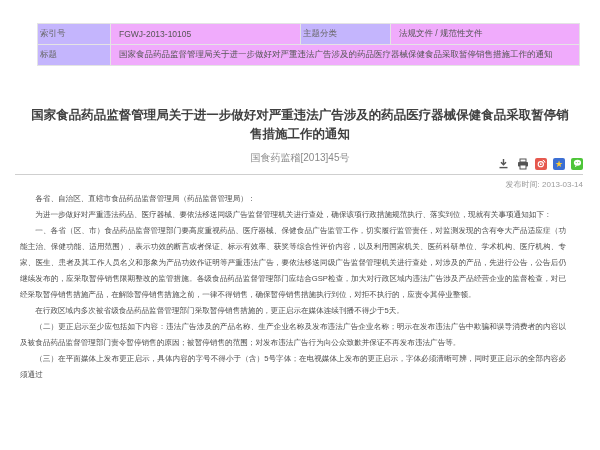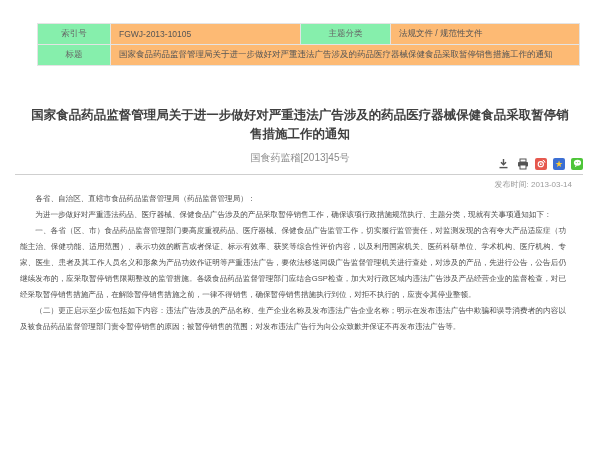--- a/index.html
+++ b/index.html
@@ -10,24 +10,24 @@
     color:#4d4d4d;
   }
   
   .meta-table {
     position:absolute; left:37px; top:23px; width:543px;
     border-collapse:collapse; table-layout:fixed;
     font-size:8.5px; color:#555;
   }
   .meta-table td {
     border:1px solid #e4e4e4; height:21px; padding:2px 8px;
-    background:#fdba74; white-space:nowrap; overflow:hidden;
+    background:#f0abfc; white-space:nowrap; overflow:hidden;
   }
   .meta-table td.lbl {
-    background:#86efac; text-align:center; color:#666; padding:2px 2px;
+    background:#c4b5fd; text-align:left; color:#666; padding:2px 2px;
   }
   
   .doc-title {
     margin:106px 28px 0; padding-top:0;
     text-align:center; font-size:12.5px; line-height:19px;
     font-weight:bold; color:#404040;
   }
   .doc-number {
     margin-top:7px; text-align:center; font-size:10px; color:#8a8a8a;
   }
@@ -40,21 +40,21 @@
   .share-icon {
     width:12px; height:12px; border-radius:2px; display:inline-flex;
     align-items:center; justify-content:center; cursor:pointer;
     font-size:9px; line-height:12px;
   }
   .divider {
     position:absolute; left:15px; right:17px; top:174px;
     border-top:1px solid #cfcfcf;
   }
   .publish-time {
-    position:absolute; right:28px; top:179px;
+    position:absolute; right:17px; top:179px;
     font-size:8px; color:#9b9b9b;
   }
   
   .doc-body {
     position:absolute; left:20px; right:34px; top:191px;
     font-size:7.6px; line-height:16px; color:#4d4d4d;
     text-align:justify;
   }
   .doc-body p { text-indent:2em; margin:0; }
 </style>
@@ -115,18 +115,20 @@
 
   <div class="divider"></div>
 
   <div class="publish-time">
     <span>发布时间:</span>
     <span>2013-03-14</span>
   </div>
 
   <div class="doc-body">
     <p>各省、自治区、直辖市食品药品监督管理局（药品监督管理局）：</p>
-    <p>为进一步做好对严重违法药品、医疗器械、保健食品广告涉及的产品采取暂停销售工作，确保该项行政措施规范执行、主题分类，现就有关事项通知如下：</p>
+    <p>为进一步做好对严重违法药品、医疗器械、要依法移送同级广告监督管理机关进行查处，确保该项行政措施规范执行、落实到位，现就有关事项通知如下：</p>
     <p>一、各省（区、市）食品药品监督管理部门要高度重视药品、医疗器械、保健食品广告监管工作，切实履行监管责任，对监测发现的含有夸大产品适应症（功能主治、保健功能、适用范围）、表示功效的断言或者保证、标示有效率、获奖等综合性评价内容，以及利用国家机关、医药科研单位、学术机构、医疗机构、专家、医生、患者及其工作人员名义和形象为产品功效作证明等严重违法广告，要依法移送同级广告监督管理机关进行查处，对涉及的产品，先进行公告，公告后仍继续发布的，应采取暂停销售限期整改的监管措施。各级食品药品监督管理部门应结合GSP检查，加大对行政区域内违法广告涉及产品经营企业的监督检查，对已经采取暂停销售措施产品，在解除暂停销售措施之前，一律不得销售，确保暂停销售措施执行到位，对拒不执行的，应责令其停业整顿。</p>
+    <p>在行政区域内多次被省级食品药品监督管理部门采取暂停销售措施的，更正启示在媒体连续刊播不得少于5天。</p>
     <p>（二）更正启示至少应包括如下内容：违法广告涉及的产品名称、生产企业名称及发布违法广告企业名称；明示在发布违法广告中欺骗和误导消费者的内容以及被食品药品监督管理部门责令暂停销售的原因；被暂停销售的范围；对发布违法广告行为向公众致歉并保证不再发布违法广告等。</p>
+    <p>（三）在平面媒体上发布更正启示，具体内容的字号不得小于（含）5号字体；在电视媒体上发布的更正启示，字体必须清晰可辨，同时更正启示的全部内容必须通过</p>
   </div>
 
 </div>
 
 </body></html>

